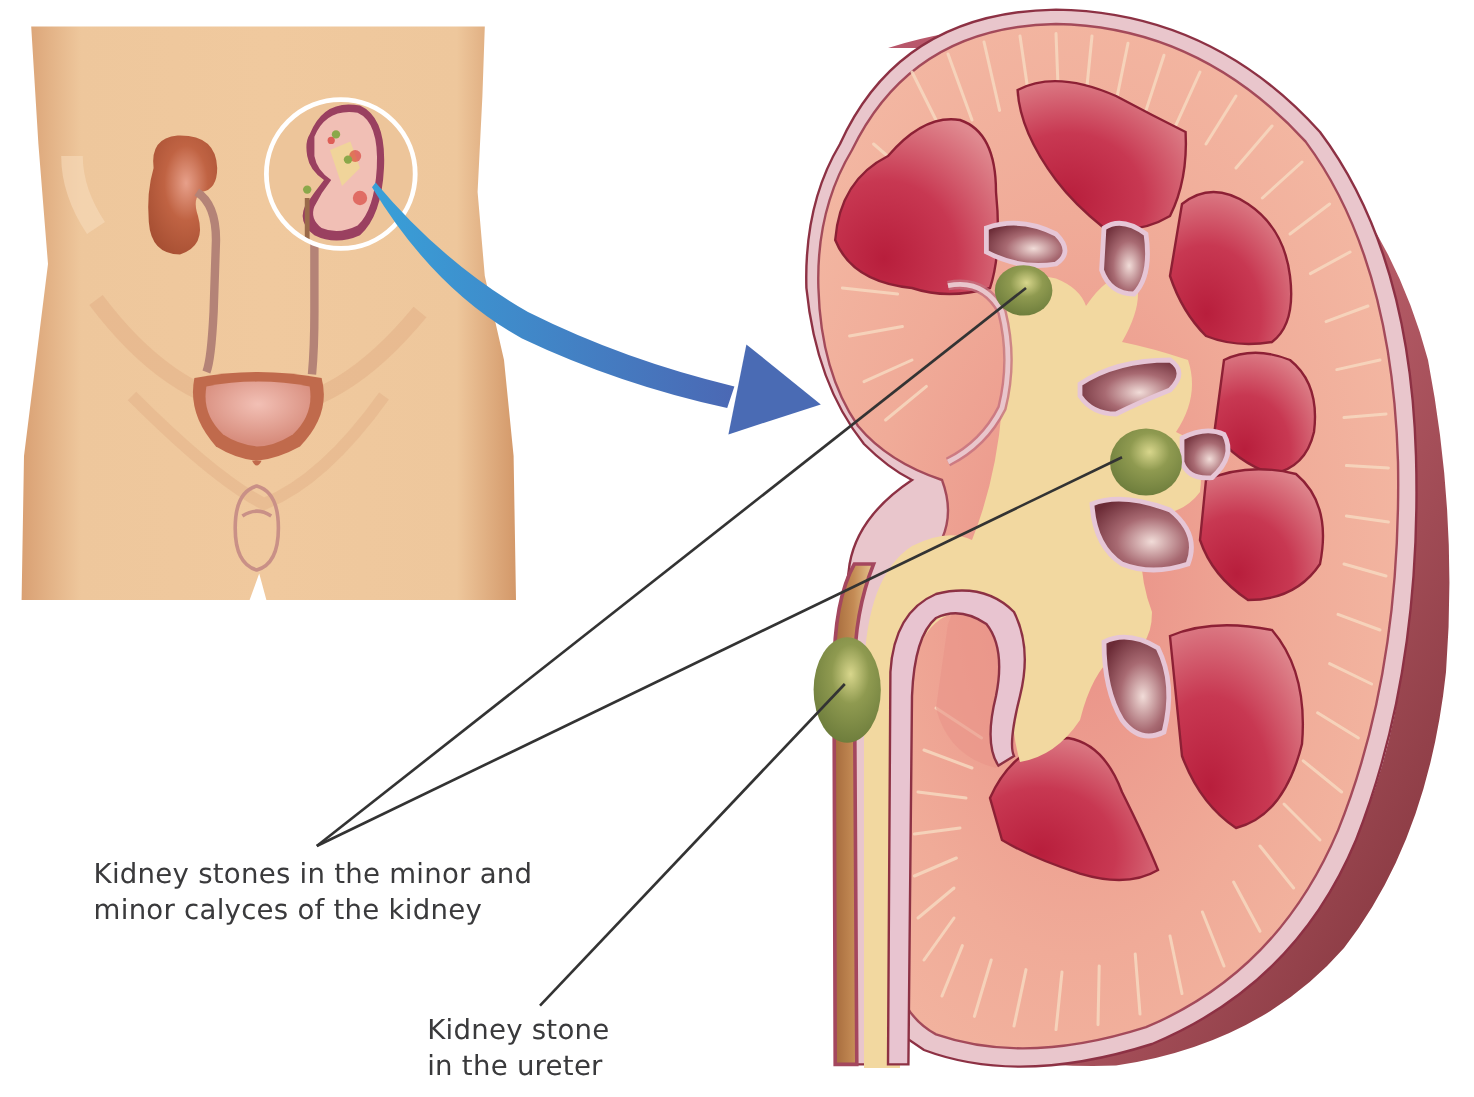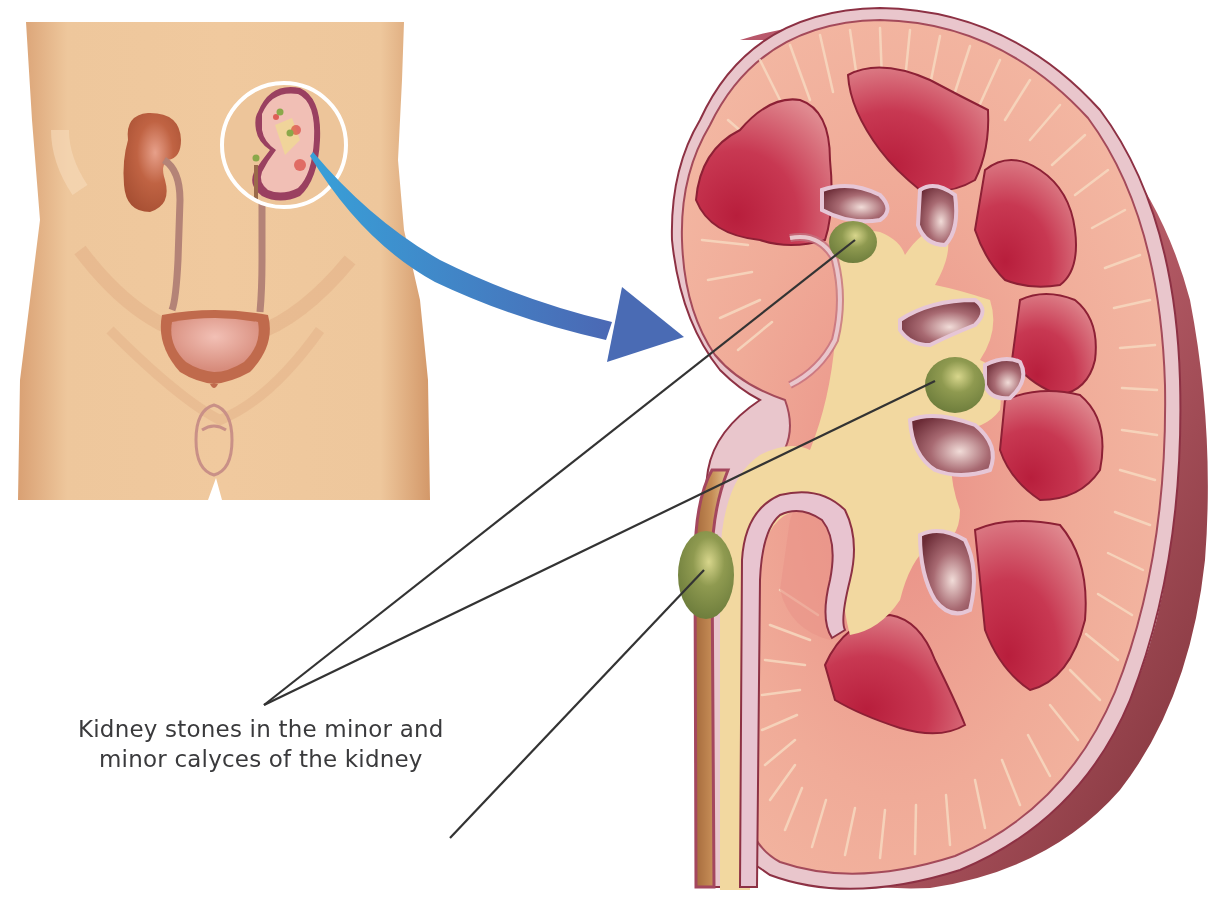--- a/index.html
+++ b/index.html
@@ -1,17 +1,17 @@
 <!DOCTYPE html>
 <html><head>
 <meta charset="utf-8">
 <style>
   html, body { margin: 0; padding: 0; background: #ffffff; }
   body { width: 1228px; height: 914px; position: relative; overflow: hidden; font-family: "DejaVu Sans", sans-serif; }
-  #stage { position: absolute; left: 0; top: 0; width: 1060px; height: 914px; text-align: center; }
+  #stage { position: absolute; left: 0; top: 0; width: 1060px; height: 914px; }
   .label {
     position: absolute;
     color: #3a3a3c;
     font-family: "DejaVu Sans", sans-serif;
     font-size: 23px;
     line-height: 30px;
     letter-spacing: 0.2px;
     white-space: nowrap;
   }
   .label span { display: block; }
@@ -221,14 +221,16 @@
       <line x1="450" y1="838" x2="704" y2="570"></line>
     </g>
   </svg>
 
   <div class="label" id="label-calyces">
     <span>Kidney stones in the minor and</span>
     <span>minor calyces of the kidney</span>
   </div>
 
   <div class="label" id="label-ureter">
+    <span>Kidney stone</span>
+    <span>in the ureter</span>
   </div>
 </div>
 
 </body></html>

